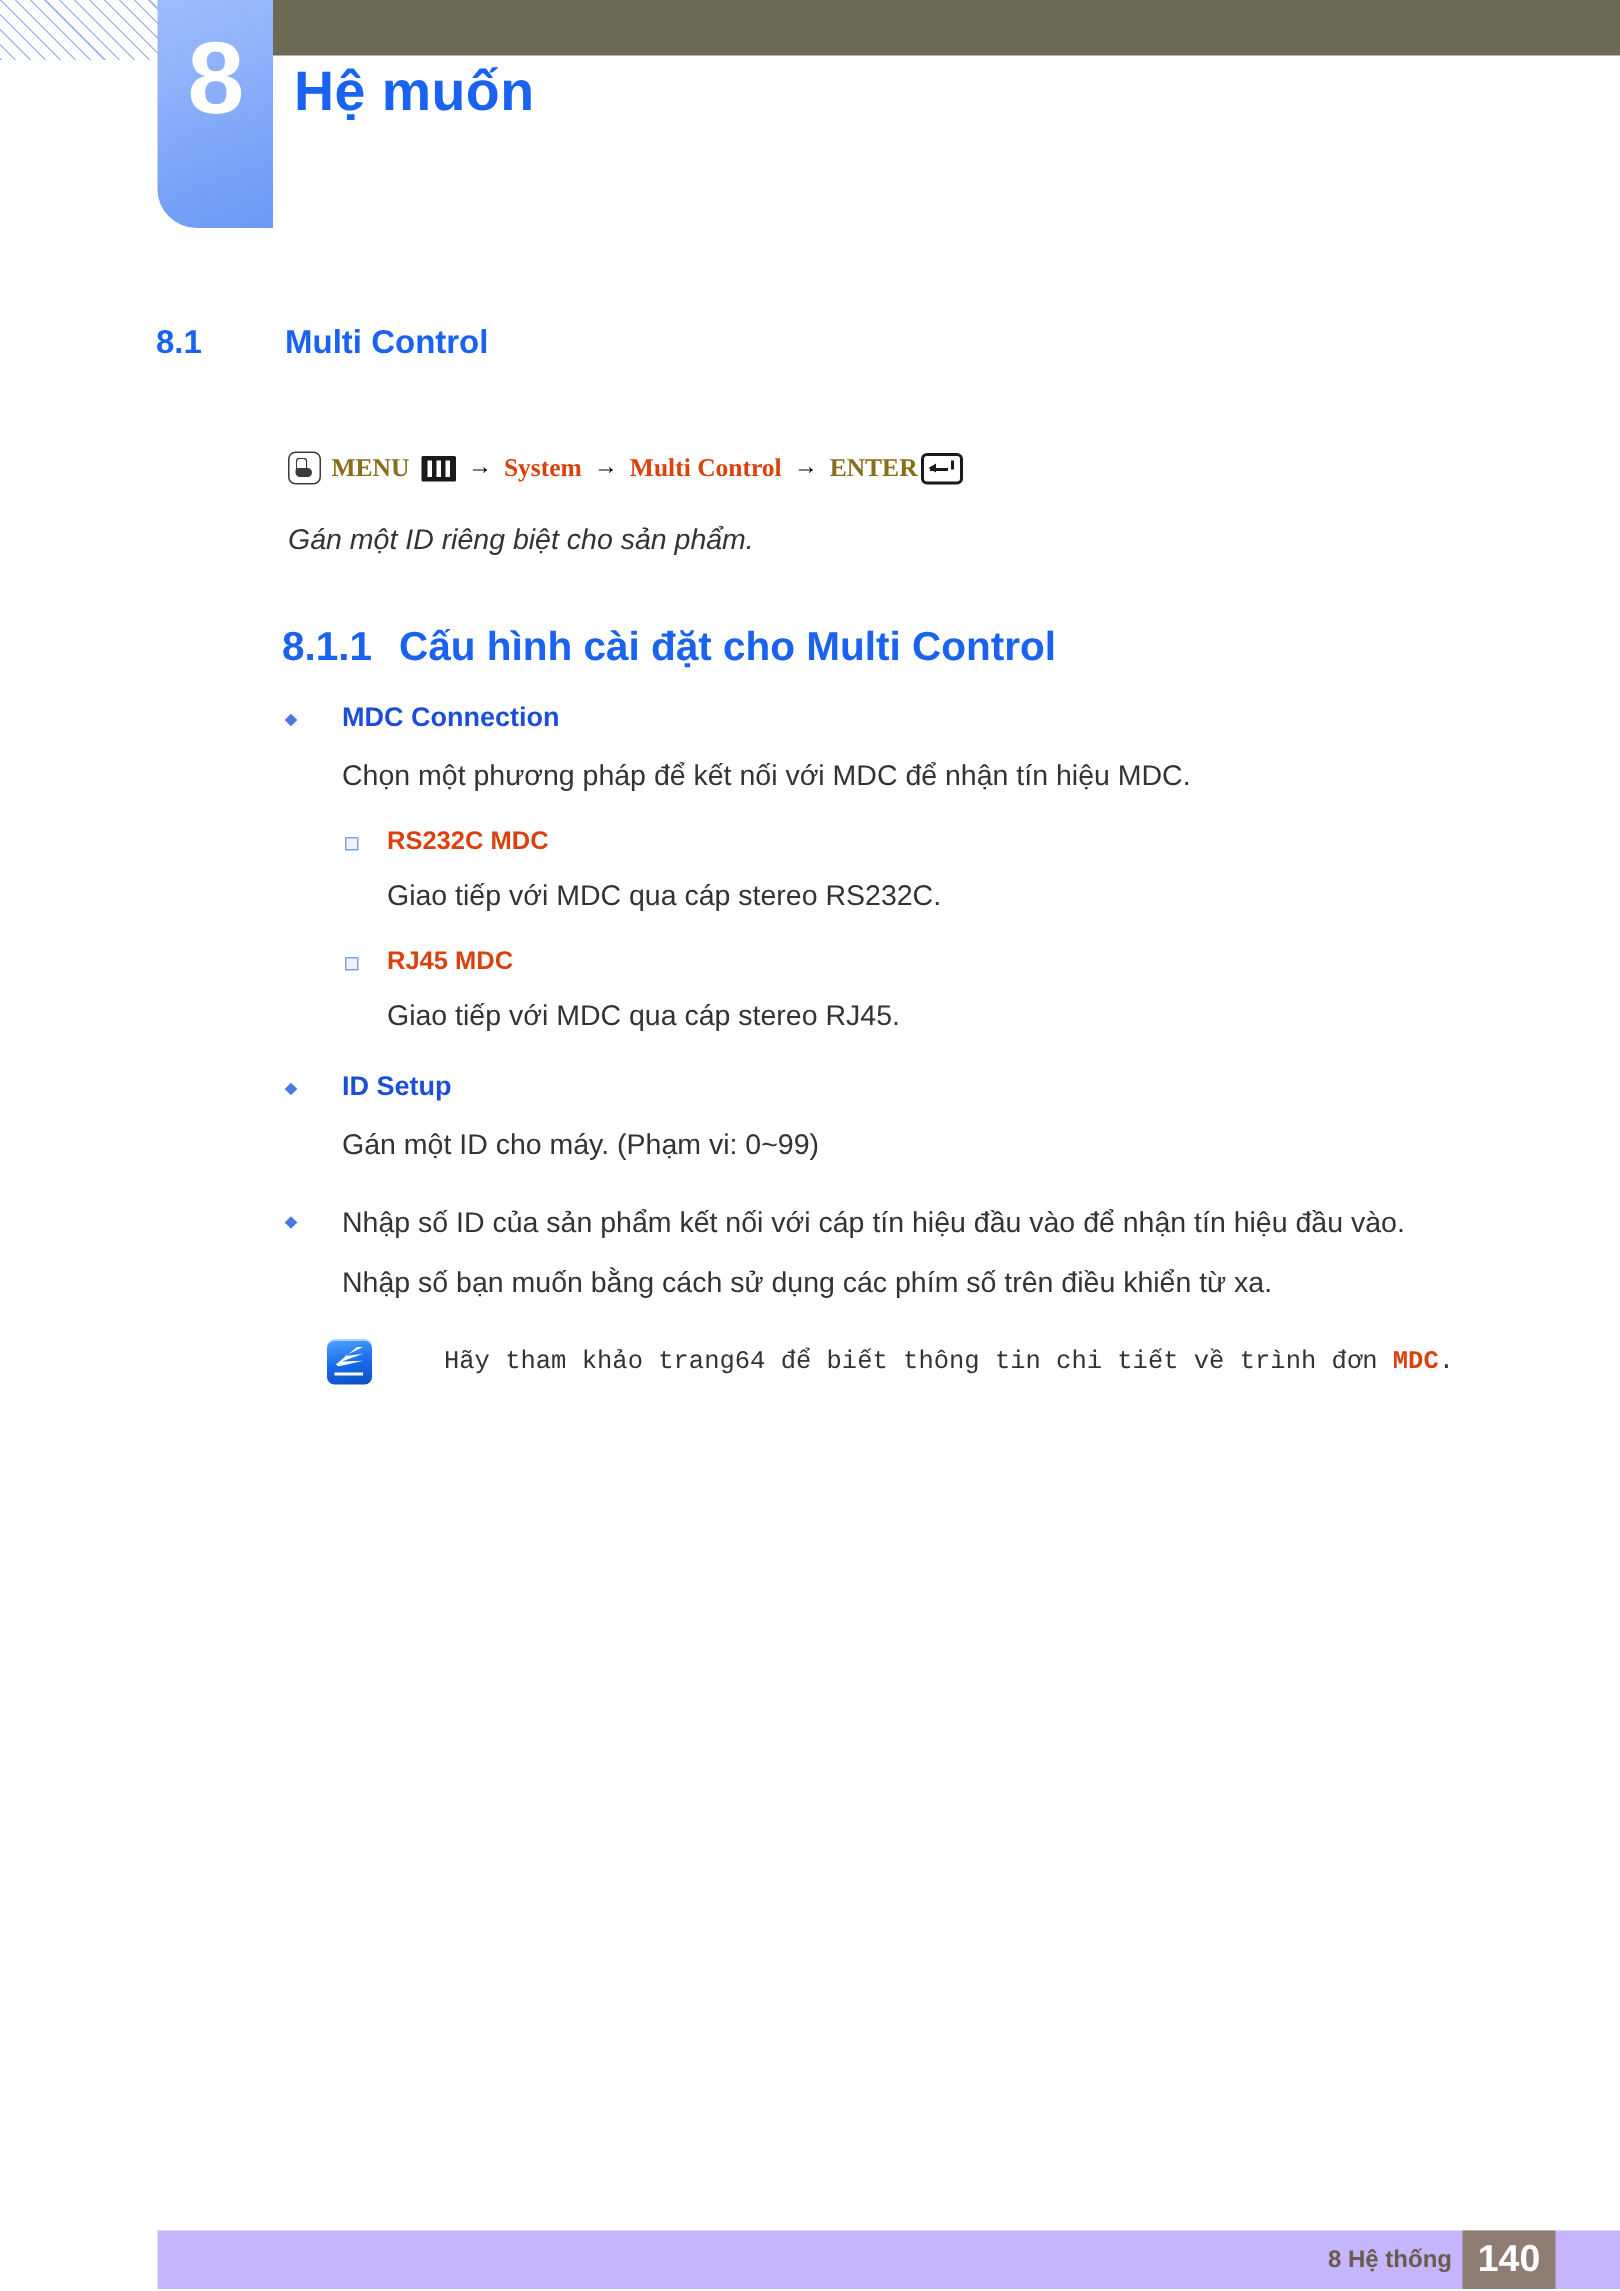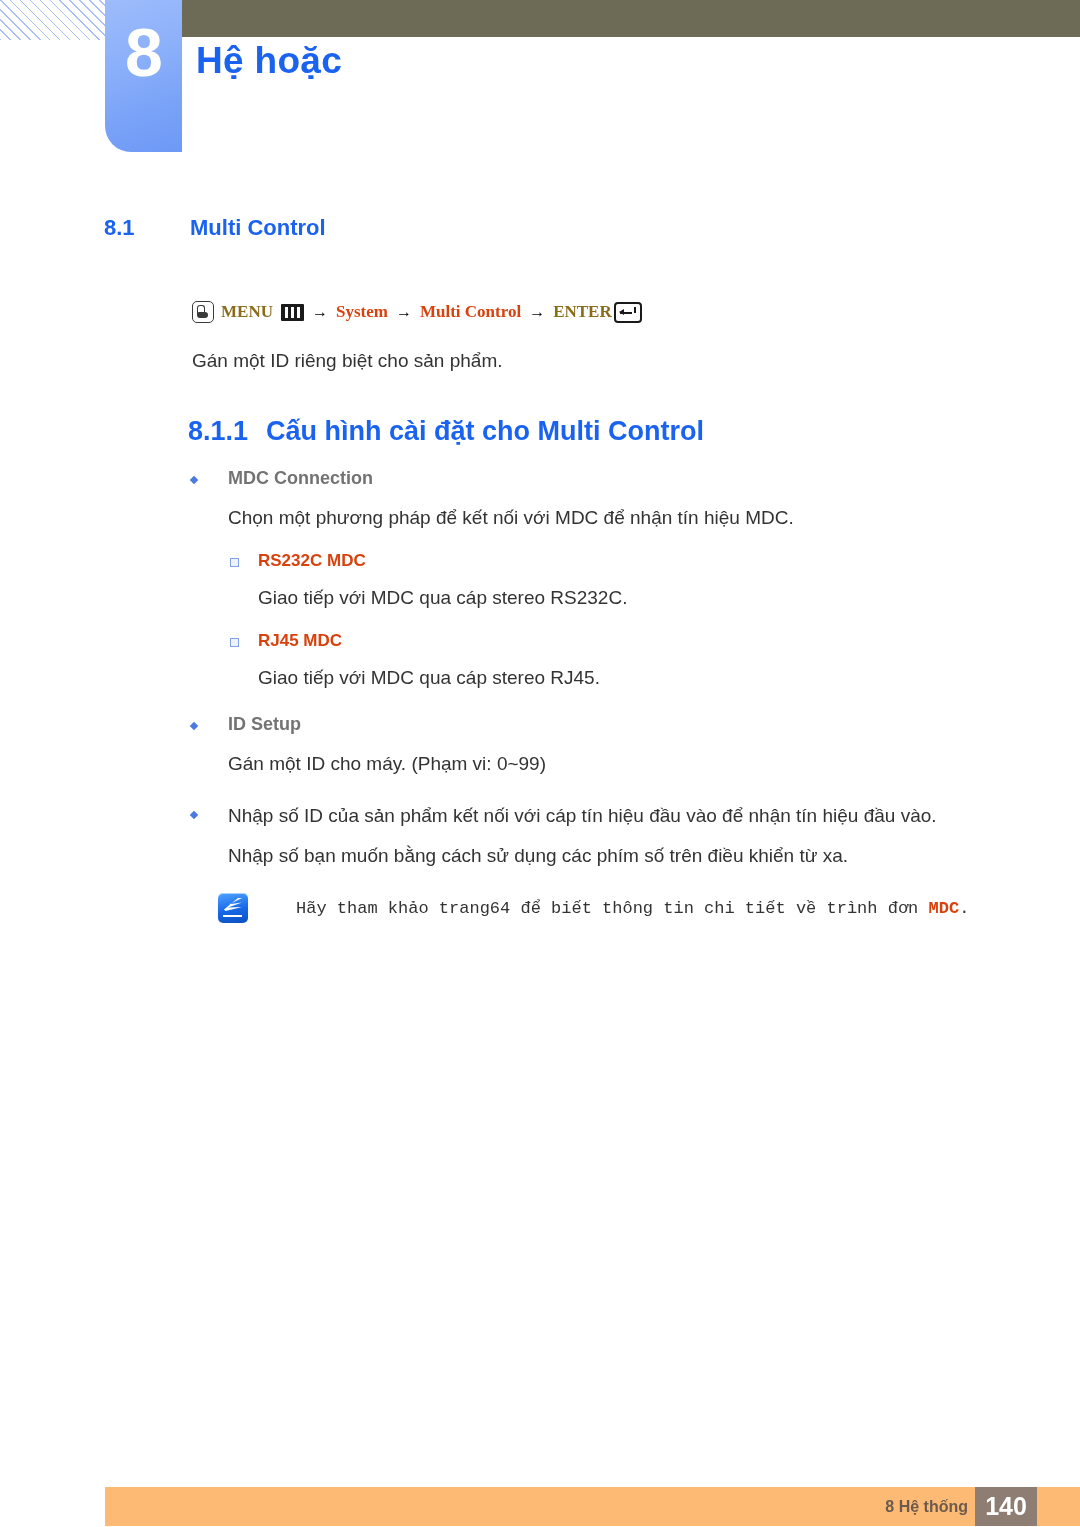--- a/index.html
+++ b/index.html
@@ -205,20 +205,21 @@
     border-top: 3px solid transparent;
     border-bottom: 3px solid transparent;
     border-right: 4.5px solid #1a1a1a;
   }
 
   .intro-text {
     position: absolute;
     left: 192px; top: 350px;
     font-size: 19px;
     color: #333333;
+    font-style: italic;
   }
   .subsection-title {
     position: absolute;
     left: 188px; top: 416px;
     font-size: 27px;
     font-weight: bold;
     color: #1a62f0;
     white-space: pre;
   }
   .subsection-title .num { display: inline-block; width: 78px; }
@@ -229,21 +230,21 @@
   .li1 > .bullet1 {
     position: absolute;
     left: 3px; top: 9px;
     width: 6px; height: 6px;
     background: #4a7ae0;
     transform: rotate(45deg);
   }
   .li1 > .head {
     font-size: 18px;
     font-weight: bold;
-    color: #737373;
+    color: #1d4ed8;
     line-height: 1.2;
   }
   .para {
     font-size: 19px;
     color: #333333;
     line-height: 1.35;
     margin-top: 15px;
   }
 
   .li2 { position: relative; padding-left: 30px; margin-top: 21px; }
@@ -305,21 +306,21 @@
     font-family: Liberation Mono, monospace;
   }
   .note-text .accent { color: #d9410d; font-weight: bold; }
 
   
   .footer {
     position: absolute;
     left: 105px; top: 1487px;
     width: 975px;
     height: 39px;
-    background: #fdba74;
+    background: #c4b5fd;
   }
   .footer-label {
     position: absolute;
     right: 112px; top: 11px;
     font-size: 16px;
     font-weight: bold;
     color: #6b5a4e;
     white-space: nowrap;
   }
   .footer-page {
@@ -337,21 +338,21 @@
 </style>
 </head>
 <body>
 
 <div class="page-header">
   <div class="hatch"></div>
   <div class="olive-bar"></div>
   <div class="chapter-tab">
     <div class="chapter-num">8</div>
   </div>
-  <div class="chapter-title">Hệ hoặc</div>
+  <div class="chapter-title">Hệ muốn</div>
 </div>
 
 <div class="section-title"><span class="num">8.1</span><span>Multi Control</span></div>
 
 <div class="menu-path">
   <span class="icon-hand"></span>
   <span class="olive">MENU</span>
   <span class="icon-menu-bars">
       <i></i>
       <i></i>

